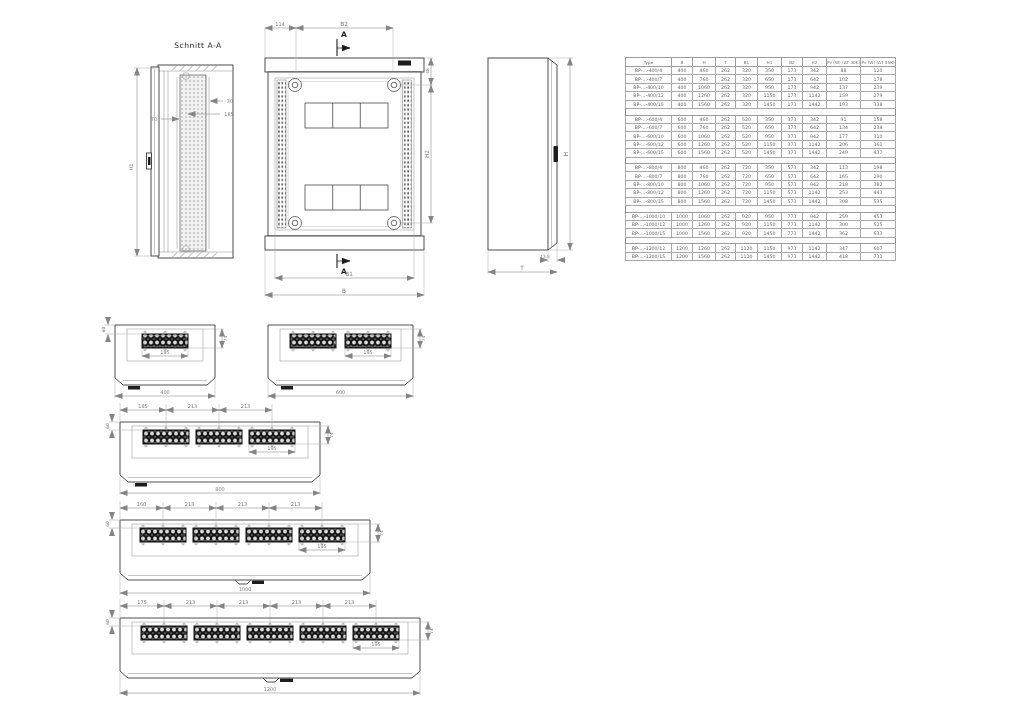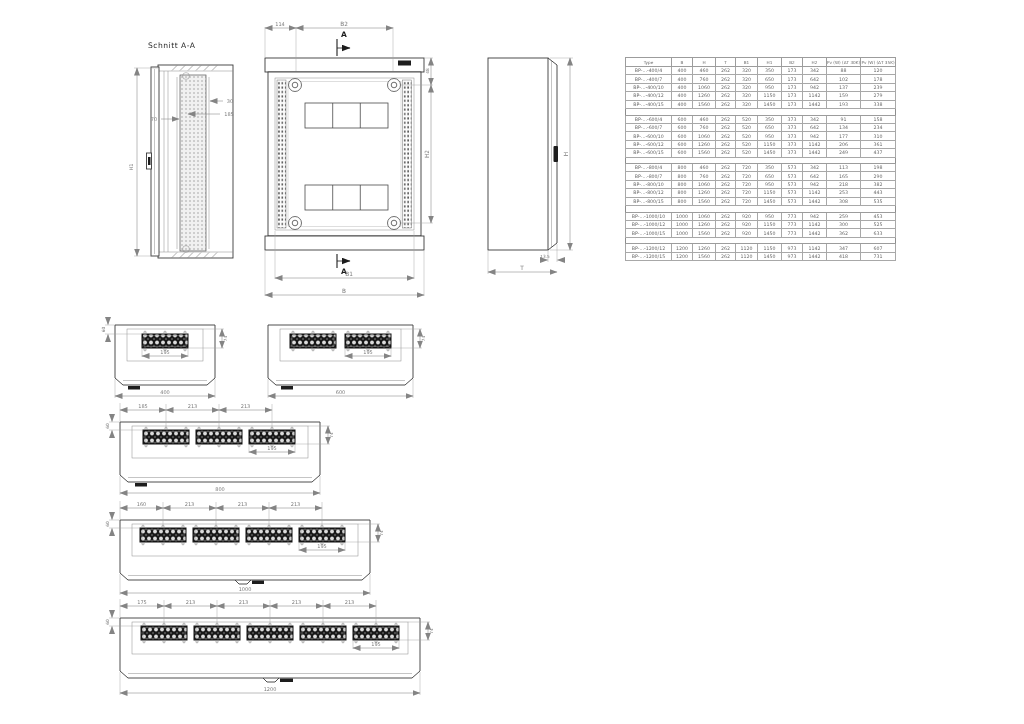--- a/index.html
+++ b/index.html
@@ -15,21 +15,21 @@
   .ext{stroke:#a2a2a2;stroke-width:.45;fill:none}
   .hx{stroke:#5a5a5a;stroke-width:.5;fill:none}
   .dk{fill:#1d1d1d;stroke:none}
   .dt{font-family:"DejaVu Sans",sans-serif;font-size:5px;fill:#7d7d7d;text-anchor:middle}
   .dts{font-size:4.3px}
   .dtl{font-size:5.8px}
   .cut{font-family:"DejaVu Sans",sans-serif;font-size:7.5px;font-weight:bold;fill:#1c1c1c;text-anchor:middle}
   .modfrm{fill:none;stroke:#9a9a9a;stroke-width:.5}
   .modscrew{fill:#fff;stroke:#6a6a6a;stroke-width:.5}
   
-  #schnitt-title{position:absolute;left:148px;top:41px;width:100px;
+  #schnitt-title{position:absolute;left:148px;top:41px;width:100px;text-align:center;
       font-size:7.6px;color:#2a2a2a;letter-spacing:.5px;}
   
   #spec-table-wrap{position:absolute;left:625px;top:57px;width:270px;}
   table.spec{border-collapse:collapse;width:270px;table-layout:fixed;
       font-family:"DejaVu Sans",sans-serif;color:#6b6b6b;border:.8px solid #8d8d8d;}
   table.spec th{font-size:4.2px;font-weight:normal;border:.5px solid #9c9c9c;height:8px;
       text-align:center;padding:0;overflow:hidden;white-space:nowrap;}
   table.spec td{font-size:4.7px;border:.5px solid #a8a8a8;height:7.4px;text-align:center;
       padding:0;overflow:hidden;white-space:nowrap;}
   table.spec tr.sep td{height:5.6px;border-top:.5px solid #9c9c9c;border-bottom:.5px solid #9c9c9c;

